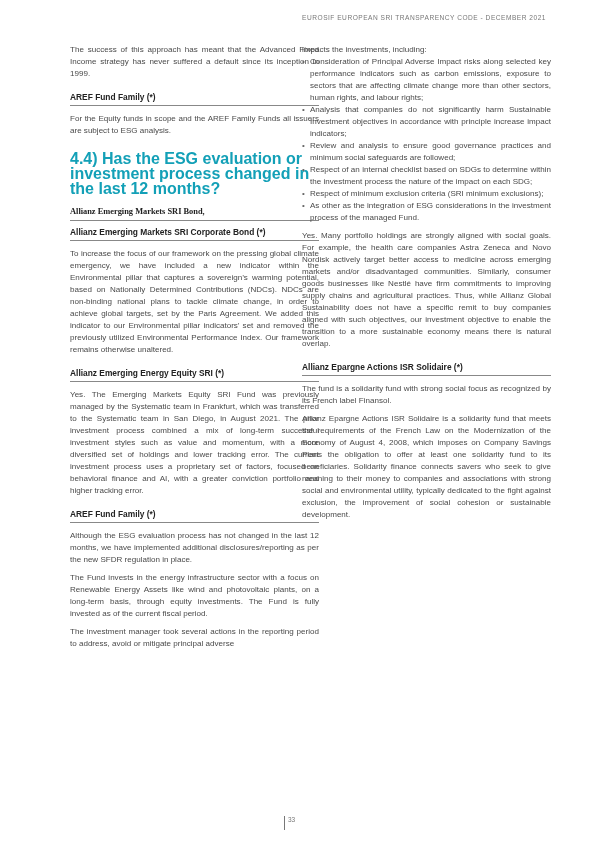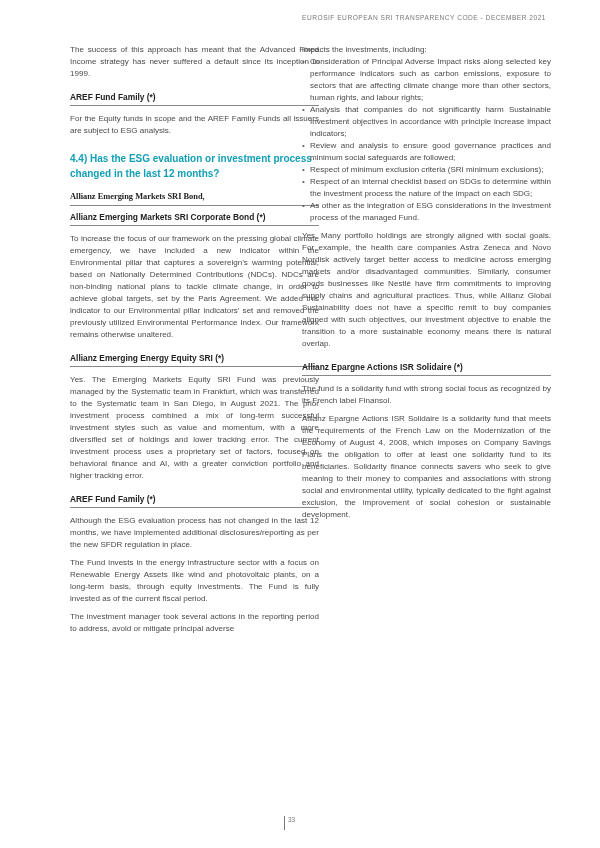--- a/index.html
+++ b/index.html
@@ -6,21 +6,21 @@
   body { width:600px; height:848px; position:relative; overflow:hidden;
          font-family:"Liberation Sans", sans-serif; color:#4a4a4a; }
   .header { position:absolute; top:14px; right:54px; font-size:6.6px; letter-spacing:0.5px; color:#777; }
   .col { position:absolute; top:44px; width:249px; font-size:8.05px; line-height:12px; }
   .col.left { left:70px; }
   .col.right { left:302px; }
   p { margin:0 0 6px 0; text-align:justify; }
   .sub { font-weight:bold; color:#222; font-size:8.4px; padding:5px 0 2px 0; border-bottom:1px solid #888; margin:0 0 7px 0; }
   .sub.tight { margin-bottom:0;font-family:Liberation Serif, serif; }
   .sub.nopad { padding-top:0; }
-  h2 { color:#13a0b7; font-size:10px; line-height:15px; margin:14px 0 10px 0; font-weight:bold; }
+  h2 { color:#13a0b7; font-size:16px; line-height:15px; margin:14px 0 10px 0; font-weight:bold; }
   ul { list-style:none; margin:0 0 6px 0; padding:0; }
   li { position:relative; padding-left:8px; text-align:justify; }
   li::before { content:"\2022"; position:absolute; left:0; color:#666; }
   .pagenum { position:absolute; top:816px; left:284px; font-size:6.5px; color:#777; border-left:1px solid #777; padding-left:3px; height:14px; line-height:8px; }
 </style>
 </head>
 <body>
 
 <div class="header">EUROSIF EUROPEAN SRI TRANSPARENCY CODE - DECEMBER 2021</div>
 
@@ -39,22 +39,22 @@
   <p>The Fund invests in the energy infrastructure sector with a focus on Renewable Energy Assets like wind and photovoltaic plants, on a long-term basis, through equity investments. The Fund is fully invested as of the current fiscal period.</p>
   <p>The investment manager took several actions in the reporting period to address, avoid or mitigate principal adverse</p>
 </div>
 
 <div class="col right">
   <p style="margin-bottom:0">impacts the investments, including:</p>
   <ul>
     <li>Consideration of Principal Adverse Impact risks along selected key performance indicators such as carbon emissions, exposure to sectors that are affecting climate change more than other sectors, human rights, and labour rights;</li>
     <li>Analysis that companies do not significantly harm Sustainable Investment objectives in accordance with principle increase impact indicators;</li>
     <li>Review and analysis to ensure good governance practices and minimum social safeguards are followed;</li>
+    <li>Respect of an internal checklist based on SDGs to determine within the investment process the nature of the impact on each SDG;</li>
     <li>Respect of minimum exclusion criteria (SRI minimum exclusions);</li>
-    <li>Respect of an internal checklist based on SDGs to determine within the investment process the nature of the impact on each SDG;</li>
     <li>As other as the integration of ESG considerations in the investment process of the managed Fund.</li>
   </ul>
   <p>Yes. Many portfolio holdings are strongly aligned with social goals. For example, the health care companies Astra Zeneca and Novo Nordisk actively target better access to medicine across emerging markets and/or disadvantaged communities. Similarly, consumer goods businesses like Nestlé have firm commitments to improving supply chains and agricultural practices. Thus, while Allianz Global Sustainability does not have a specific remit to buy companies aligned with such objectives, our investment objective to enable the transition to a more sustainable economy means there is natural overlap.</p>
   <div class="sub">Allianz Epargne Actions ISR Solidaire (*)</div>
   <p>The fund is a solidarity fund with strong social focus as recognized by its French label Finansol.</p>
   <p>Allianz Epargne Actions ISR Solidaire is a solidarity fund that meets the requirements of the French Law on the Modernization of the Economy of August 4, 2008, which imposes on Company Savings Plans the obligation to offer at least one solidarity fund to its beneficiaries. Solidarity finance connects savers who seek to give meaning to their money to companies and associations with strong social and environmental utility, typically dedicated to the fight against exclusion, the improvement of social cohesion or sustainable development.</p>
 </div>
 
 <div class="pagenum">33</div>
 

